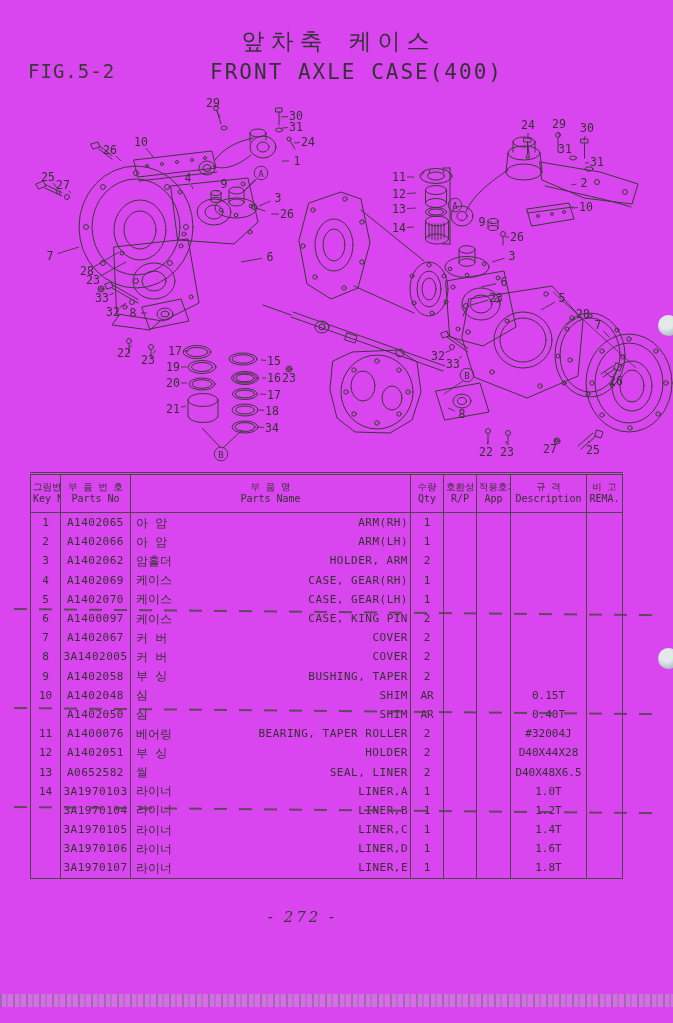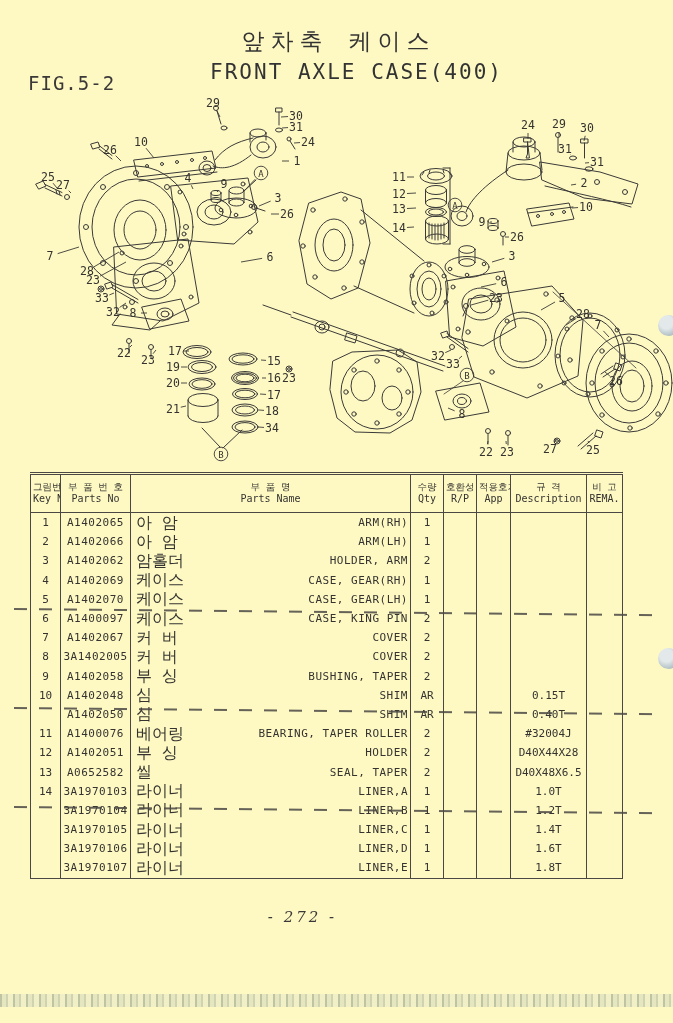--- a/index.html
+++ b/index.html
@@ -1,27 +1,27 @@
 <!DOCTYPE html>
 <html><head>
 <meta charset="utf-8">
 <style>
   html,body{margin:0;padding:0;}
   .page{
     position:relative;width:673px;height:1023px;overflow:hidden;
-    background:#fef9c3;
+    background:#d946ef;
     font-family:"DejaVu Sans Mono","Liberation Mono",monospace;
     color:#2f2e2c;
   }
   
   .title-ko{position:absolute;top:26px;left:0;width:100%;text-align:center;
     font-size:23px;letter-spacing:6px;color:#333;transform:translateX(2px);}
   .title-en{position:absolute;top:60px;left:0;width:100%;text-align:center;
     font-size:21px;letter-spacing:2px;color:#333;transform:translateX(20px);}
-  .fig-label{position:absolute;top:72px;left:28px;font-size:19px;letter-spacing:1px;color:#3a3938;}
+  .fig-label{position:absolute;top:60px;left:28px;font-size:19px;letter-spacing:1px;color:#3a3938;}
   
   svg.diagram{position:absolute;left:0;top:0;z-index:1;}
   
   .tablewrap{position:absolute;left:30px;top:472px;z-index:2;}
   table.parts{border-collapse:collapse;table-layout:fixed;width:592px;
     border-top:3px double #4a4744;border-bottom:1.5px solid #4a4744;}
   table.parts col.c-key{width:30px}
   table.parts col.c-pn{width:70px}
   table.parts col.c-name{width:280px}
   table.parts col.c-qty{width:33px}
@@ -32,21 +32,21 @@
   table.parts th,table.parts td{
     border-left:1px solid #4a4744;border-right:1px solid #4a4744;
     padding:0 2px;font-weight:normal;overflow:hidden;white-space:nowrap;}
   table.parts thead th{border-bottom:1px solid #4a4744;text-align:center;height:37px;
     font-size:10px;line-height:1.25;color:#343330;}
   table.parts thead .h-ko{font-size:9.5px;display:block;letter-spacing:0px;}
   table.parts tbody td{height:19.2px;font-size:11px;color:#343330;}
   td.key{text-align:center;font-size:11px;}
   td.pn{padding-left:4px;letter-spacing:0.5px;text-align:center;}
   td.name{position:relative;}
-  td.name .ko{position:absolute;left:5px;top:50%;transform:translateY(-50%);font-size:16px;}
+  td.name .ko{position:absolute;left:5px;top:50%;transform:translateY(-50%);font-size:12px;}
   td.name .en{display:block;text-align:right;padding-left:60px;letter-spacing:0.5px;}
   td.qty{text-align:center;}
   td.desc{padding-left:3px;letter-spacing:0px;font-size:10.5px;text-align:center;}
   
   .dash-line{position:absolute;left:14px;width:650px;height:2px;z-index:3;
     background:repeating-linear-gradient(90deg,#4a4744 0 13px,transparent 13px 25px);
     transform:rotate(0.55deg);transform-origin:left center;opacity:.85;}
   
   .pageno{position:absolute;top:908px;left:0;width:100%;text-align:center;
     transform:translateX(-34px);
@@ -738,21 +738,21 @@
             <td class="rp"></td>
             <td class="app"></td>
             <td class="desc">D40X44X28</td>
             <td class="rema"></td>
           </tr>
           <tr>
             <td class="key">13</td>
             <td class="pn">A0652582</td>
             <td class="name">
               <span class="ko">씰</span>
-              <span class="en">SEAL, TAPER</span>
+              <span class="en">SEAL, LINER</span>
             </td>
             <td class="qty">2</td>
             <td class="rp"></td>
             <td class="app"></td>
             <td class="desc">D40X48X6.5</td>
             <td class="rema"></td>
           </tr>
           <tr>
             <td class="key">14</td>
             <td class="pn">3A1970103</td>

